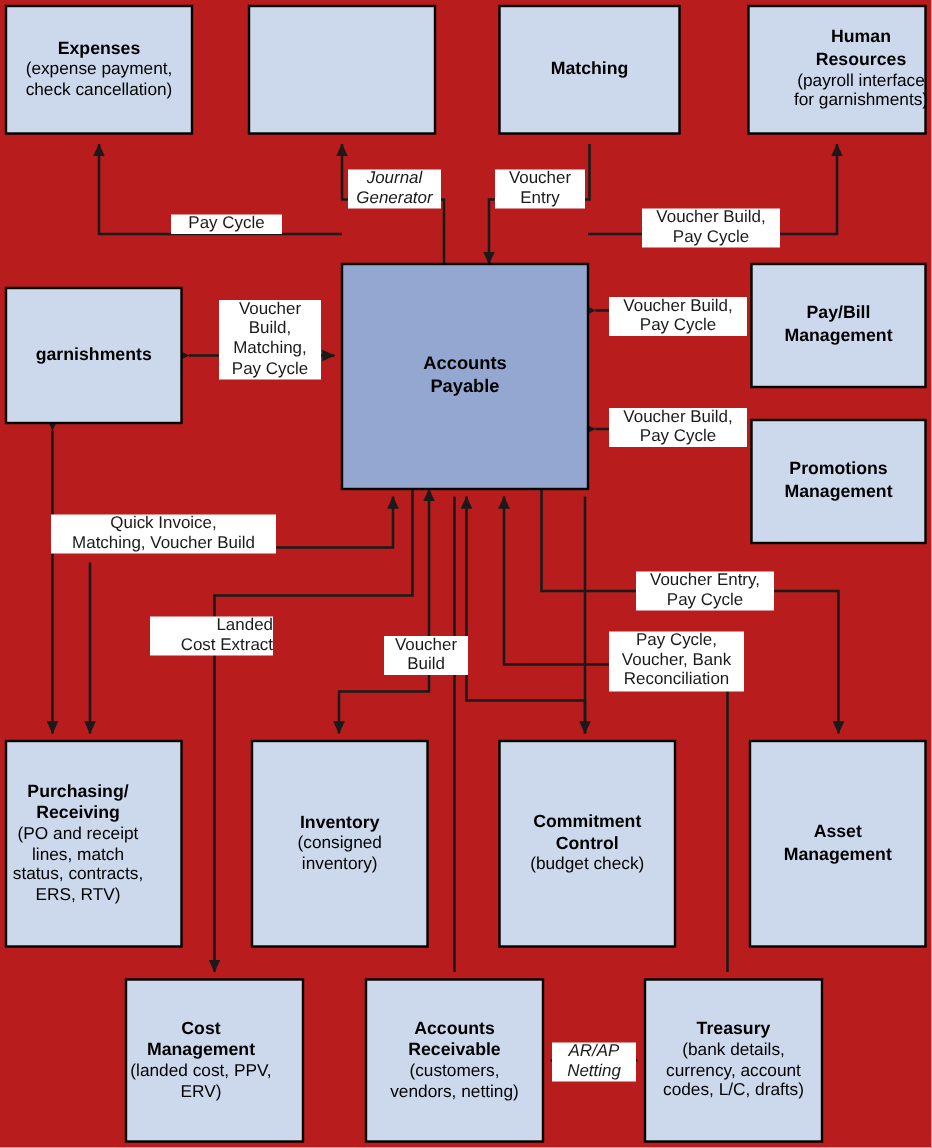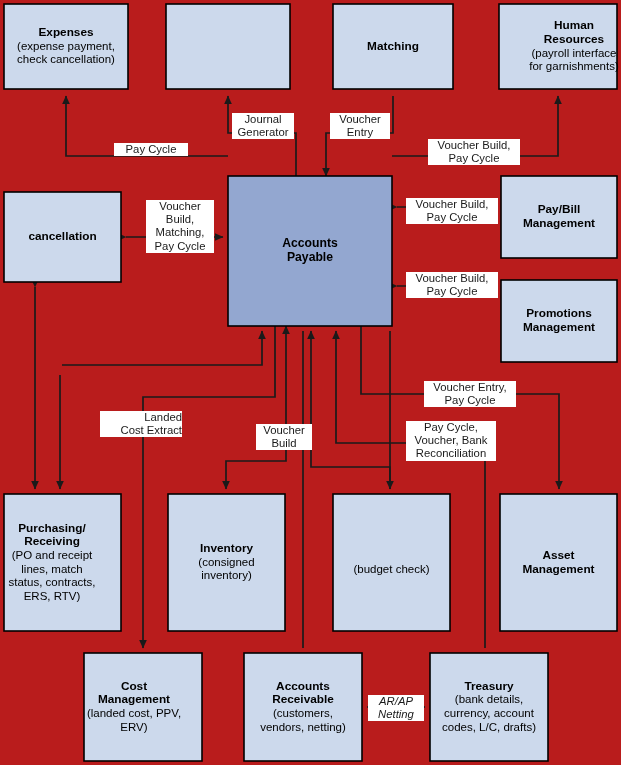--- a/index.html
+++ b/index.html
@@ -151,21 +151,21 @@
 
   <div class="node-label" style="left:333px;top:4px;width:120px;height:85px;">
     <div><span class="ttl">Matching</span></div>
   </div>
 
   <div class="node-label" style="left:499px;top:4px;width:118px;height:85px;margin-left:16px;">
     <div><span class="ttl">Human<br>Resources</span><br><span class="sub">(payroll interface<br>for garnishments)</span></div>
   </div>
 
   <div class="node-label" style="left:4px;top:192px;width:117px;height:90px;">
-    <div><span class="ttl">cancellation</span></div>
+    <div><span class="ttl">garnishments</span></div>
   </div>
 
   <div class="node-label accent" style="left:228px;top:176px;width:164px;height:150px;">
     <div><span class="ttl">Accounts<br>Payable</span></div>
   </div>
 
   <div class="node-label" style="left:501px;top:176px;width:116px;height:82px;">
     <div><span class="ttl">Pay/Bill<br>Management</span></div>
   </div>
 
@@ -175,45 +175,46 @@
 
   <div class="node-label" style="left:4px;top:494px;width:96px;height:137px;">
     <div><span class="ttl">Purchasing/<br>Receiving</span><br><span class="sub">(PO and receipt<br>lines, match<br>status, contracts,<br>ERS, RTV)</span></div>
   </div>
 
   <div class="node-label" style="left:168px;top:494px;width:117px;height:137px;">
     <div><span class="ttl">Inventory</span><br><span class="sub">(consigned<br>inventory)</span></div>
   </div>
 
   <div class="node-label" style="left:333px;top:494px;width:117px;height:137px;">
-    <div><br><span class="sub">(budget check)</span></div>
+    <div><span class="ttl">Commitment<br>Control</span><br><span class="sub">(budget check)</span></div>
   </div>
 
   <div class="node-label" style="left:500px;top:494px;width:117px;height:137px;">
     <div><span class="ttl">Asset<br>Management</span></div>
   </div>
 
   <div class="node-label" style="left:84px;top:653px;width:100px;height:108px;">
     <div><span class="ttl">Cost<br>Management</span><br><span class="sub">(landed cost, PPV,<br>ERV)</span></div>
   </div>
 
   <div class="node-label" style="left:244px;top:653px;width:118px;height:108px;">
     <div><span class="ttl">Accounts<br>Receivable</span><br><span class="sub">(customers,<br>vendors, netting)</span></div>
   </div>
 
   <div class="node-label" style="left:430px;top:653px;width:118px;height:108px;">
     <div><span class="ttl">Treasury</span><br><span class="sub">(bank details,<br>currency, account<br>codes, L/C, drafts)</span></div>
   </div>
 
   <div class="edge-label" style="left:114px;top:143px;width:74px;">Pay Cycle</div>
-  <div class="edge-label" style="left:232px;top:113px;width:62px;">Journal<br>Generator</div>
+  <div class="edge-label" style="left:232px;top:113px;width:62px;font-style:italic;">Journal<br>Generator</div>
   <div class="edge-label" style="left:330px;top:113px;width:60px;">Voucher<br>Entry</div>
   <div class="edge-label" style="left:428px;top:139px;width:92px;">Voucher Build,<br>Pay Cycle</div>
   <div class="edge-label" style="left:146px;top:200px;width:68px;">Voucher<br>Build,<br>Matching,<br>Pay Cycle</div>
   <div class="edge-label" style="left:406px;top:198px;width:92px;">Voucher Build,<br>Pay Cycle</div>
   <div class="edge-label" style="left:406px;top:272px;width:92px;">Voucher Build,<br>Pay Cycle</div>
+  <div class="edge-label" style="left:34px;top:343px;width:150px;">Quick Invoice,<br>Matching, Voucher Build</div>
   <div class="edge-label" style="left:100px;top:411px;width:82px;text-align:right;">Landed<br>Cost Extract</div>
   <div class="edge-label" style="left:256px;top:424px;width:56px;">Voucher<br>Build</div>
   <div class="edge-label" style="left:424px;top:381px;width:92px;">Voucher Entry,<br>Pay Cycle</div>
   <div class="edge-label" style="left:406px;top:421px;width:90px;">Pay Cycle,<br>Voucher, Bank<br>Reconciliation</div>
   <div class="edge-label" style="left:368px;top:695px;width:56px;font-style:italic;">AR/AP<br>Netting</div>
 
 </div>
 
 </body></html>

